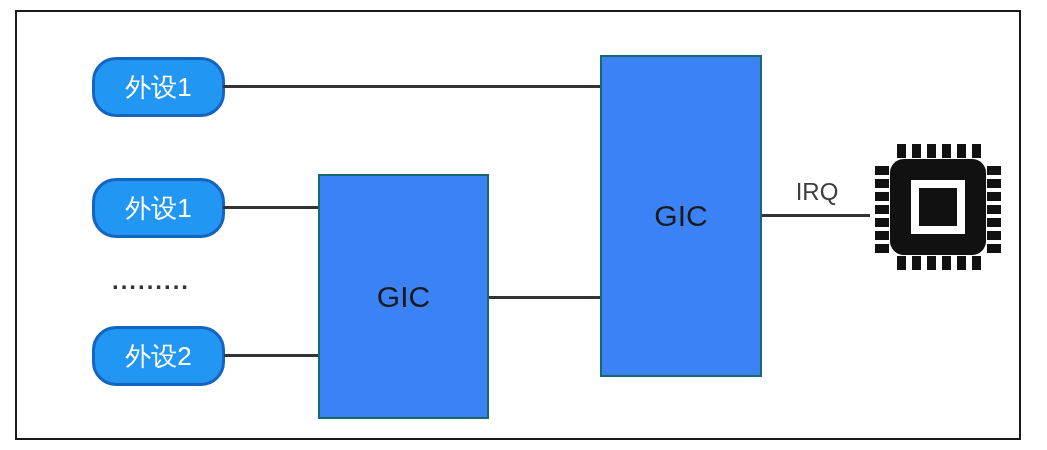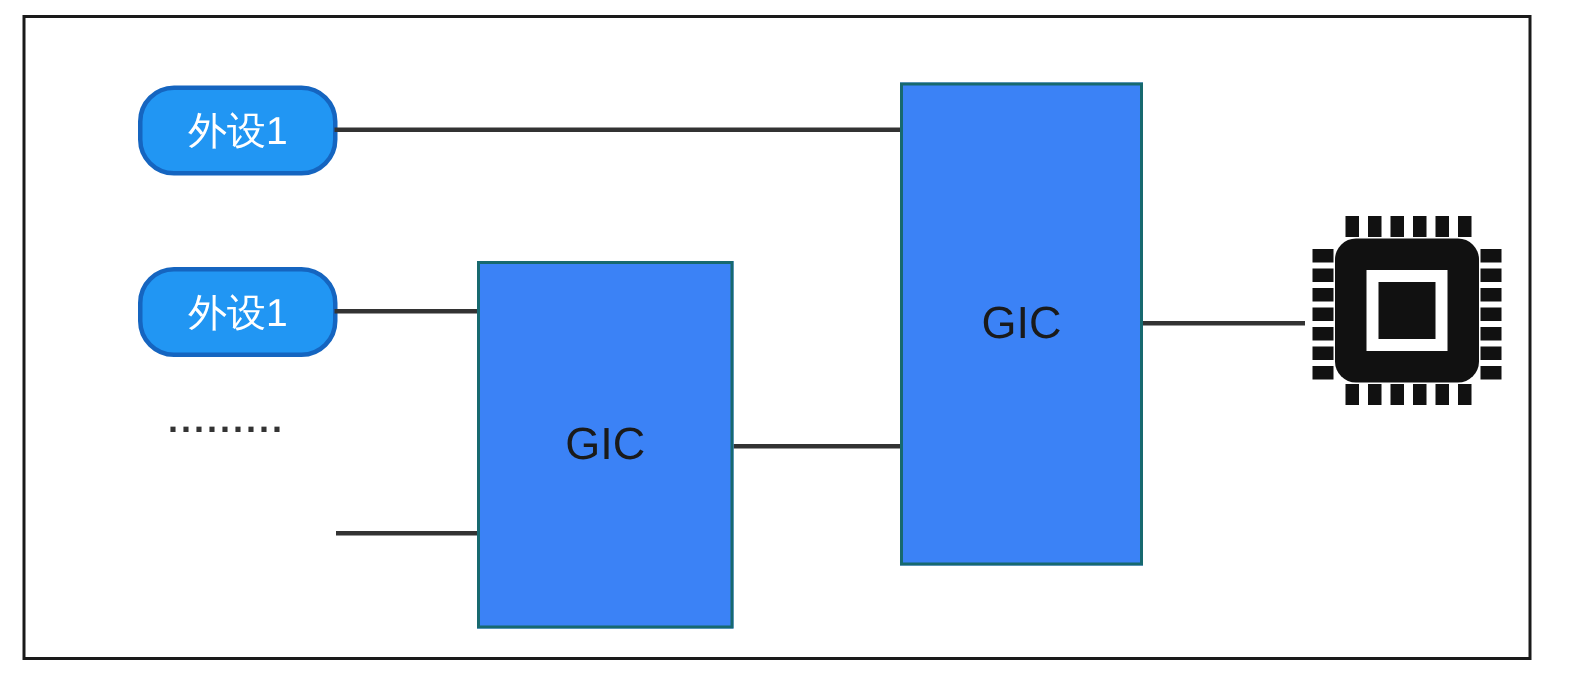--- a/index.html
+++ b/index.html
@@ -85,34 +85,38 @@
 
 <div class="frame">
 
   <div class="pill pill-1">
     <span>外设1</span>
   </div>
   <div class="pill pill-2">
     <span>外设1</span>
   </div>
   <div class="ellipsis">.........</div>
+  <div class="pill pill-3">
+    <span>外设2</span>
+  </div>
 
   <div class="wire wire-1"></div>
   <div class="wire wire-2"></div>
   <div class="wire wire-3"></div>
   <div class="wire wire-4"></div>
   <div class="wire wire-5"></div>
 
   <div class="gic-box gic-small">
     <span>GIC</span>
   </div>
   <div class="gic-box gic-large">
     <span>GIC</span>
   </div>
 
+  <div class="irq-label">IRQ</div>
 
   <svg class="cpu-icon" viewBox="0 0 128 128" xmlns="http://www.w3.org/2000/svg">
     <g fill="#111111">
 
       <rect x="23" y="1" width="9" height="14"></rect>
         <rect x="38" y="1" width="9" height="14"></rect>
         <rect x="53" y="1" width="9" height="14"></rect>
         <rect x="68" y="1" width="9" height="14"></rect>
         <rect x="83" y="1" width="9" height="14"></rect>
         <rect x="98" y="1" width="9" height="14"></rect>

